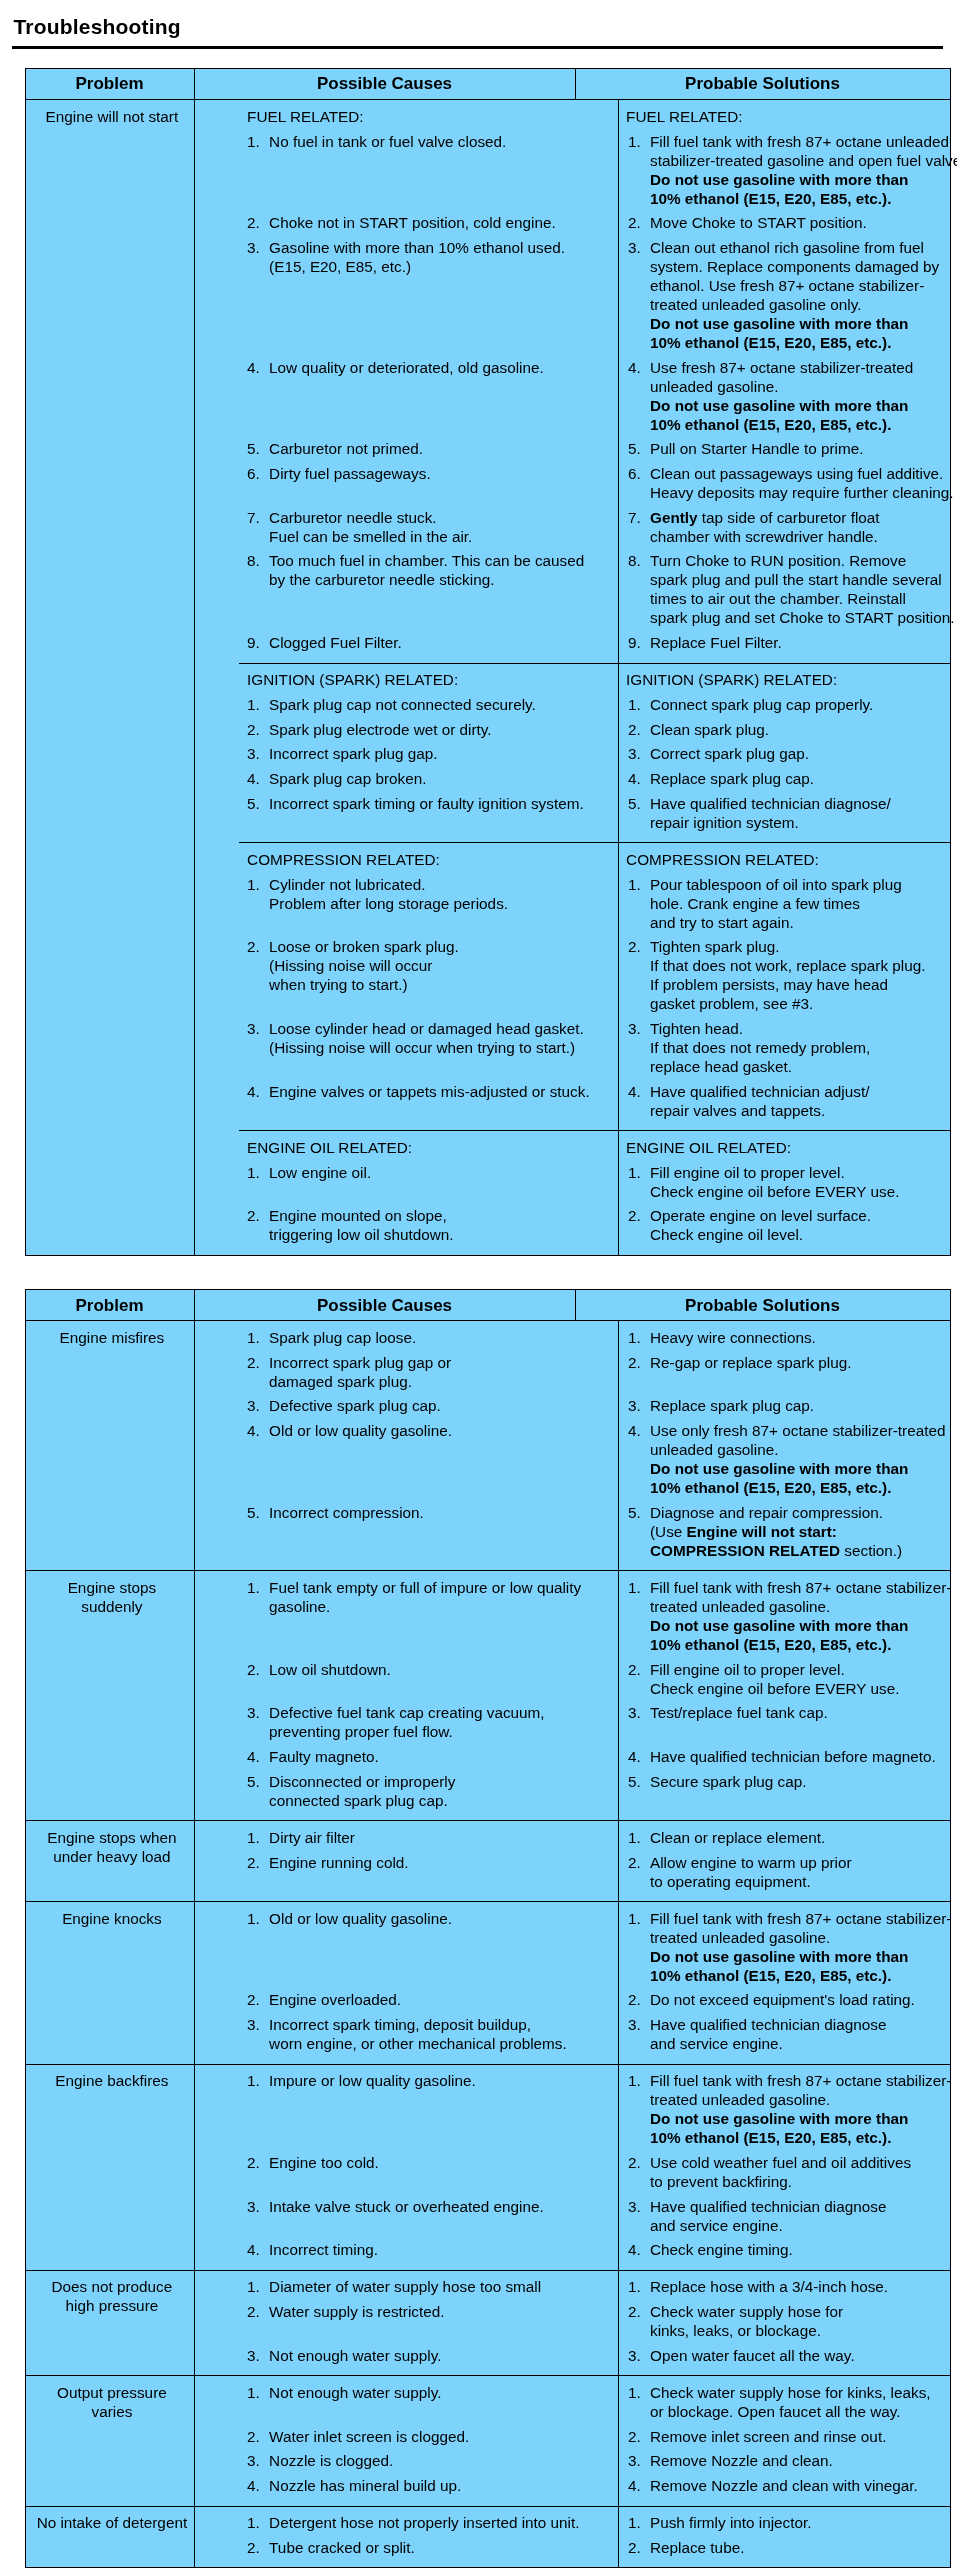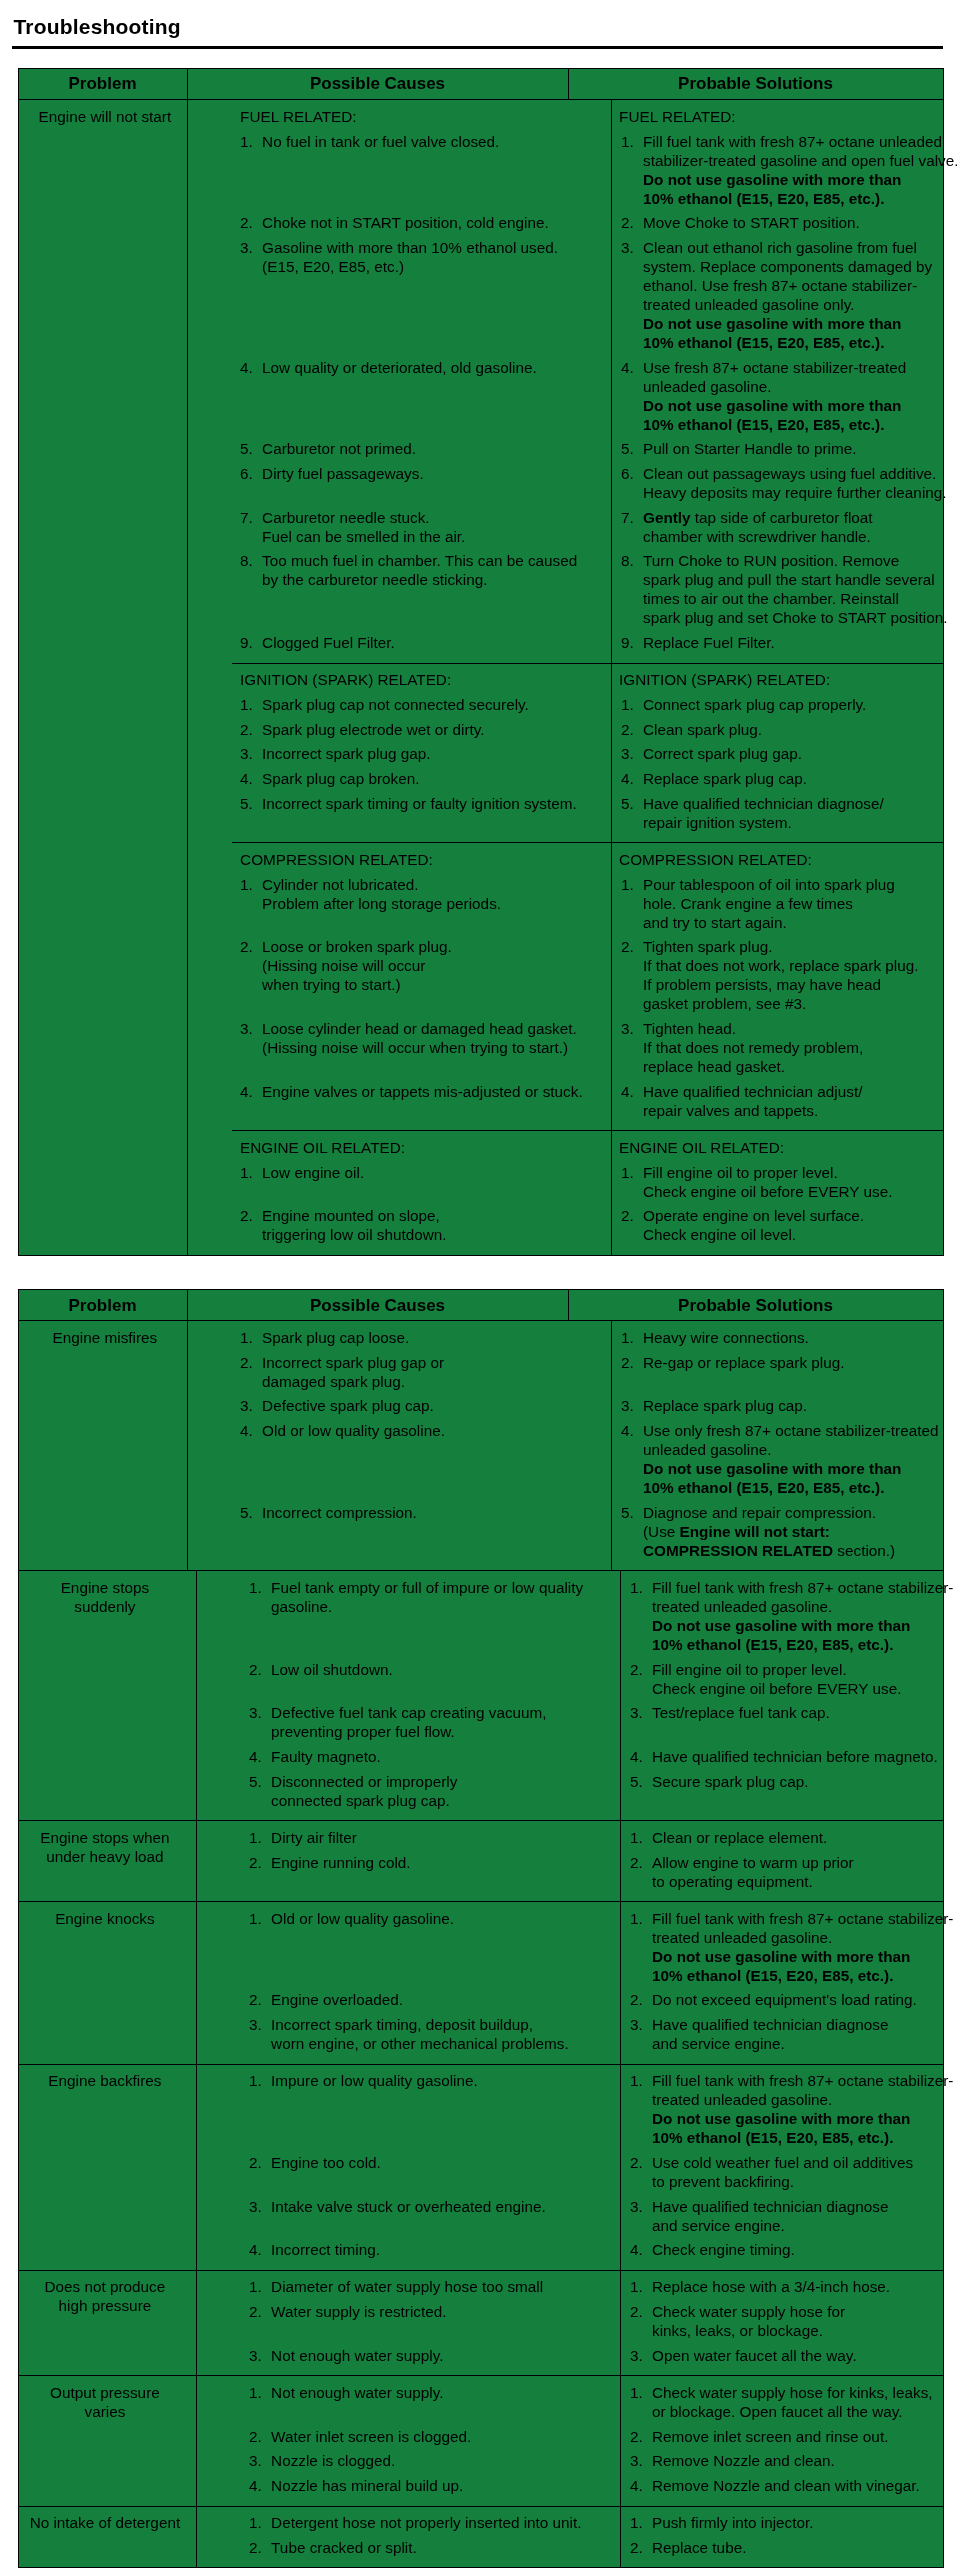--- a/index.html
+++ b/index.html
@@ -1,25 +1,25 @@
 <!DOCTYPE html>
 <html><head>
 <meta charset="utf-8">
 <style>
   html,body{margin:0;padding:0;background:#fff;}
   body{width:957px;color:#000;font-family:"Liberation Sans","DejaVu Sans",sans-serif;font-size:15.3px;line-height:19px;}
   .page{padding:13.4px 0 17px 11.5px;}
   .title{font-size:21px;font-weight:bold;margin:3.8px 0 9.6px 1.9px;letter-spacing:0.2px;}
   .rule{height:2.9px;background:#000;width:931px;margin-bottom:19px;}
-  .tbl{width:924px;border:1.9px solid #000;margin-left:6px;background:#15803d;}
+  .tbl{width:924px;border:1.9px solid #000;margin-left:13px;background:#7dd3fc;}
   .thead{display:grid;grid-template-columns:168px 381px 375px;border-bottom:1.9px solid #000;}
   .hcell{font-weight:bold;font-size:17px;text-align:center;padding:4.8px 0;line-height:21px;}
   .hcell+.hcell{border-left:1.9px solid #000;}
   .trow{display:grid;grid-template-columns:168px 756px;}
-  .trow+.trow{border-top:1.9px solid #000;gap:9px;}
+  .trow+.trow{border-top:1.9px solid #000;}
   .pcell{padding:6.7px 3.8px 5.7px 8.6px;text-align:center;}
   .rcell{border-left:1.9px solid #000;padding-left:44px;}
   .section{position:relative;display:grid;grid-template-columns:379px 375px;grid-auto-flow:row;padding-bottom:4.8px;}
   .section.plain{padding-top:6.7px;}
   .sec-border{border-top:1.9px solid #000;}
   .vdivider{position:absolute;left:379px;top:0;bottom:0;width:1.9px;background:#000;}
   .sec-label{padding:6.7px 5.7px 5.7px 8.6px;}
   .item{display:flex;padding:0 7.7px 5.7px 8.6px;}
   .item.solution{padding-left:10.5px;}
   .num{width:22px;flex:none;}

